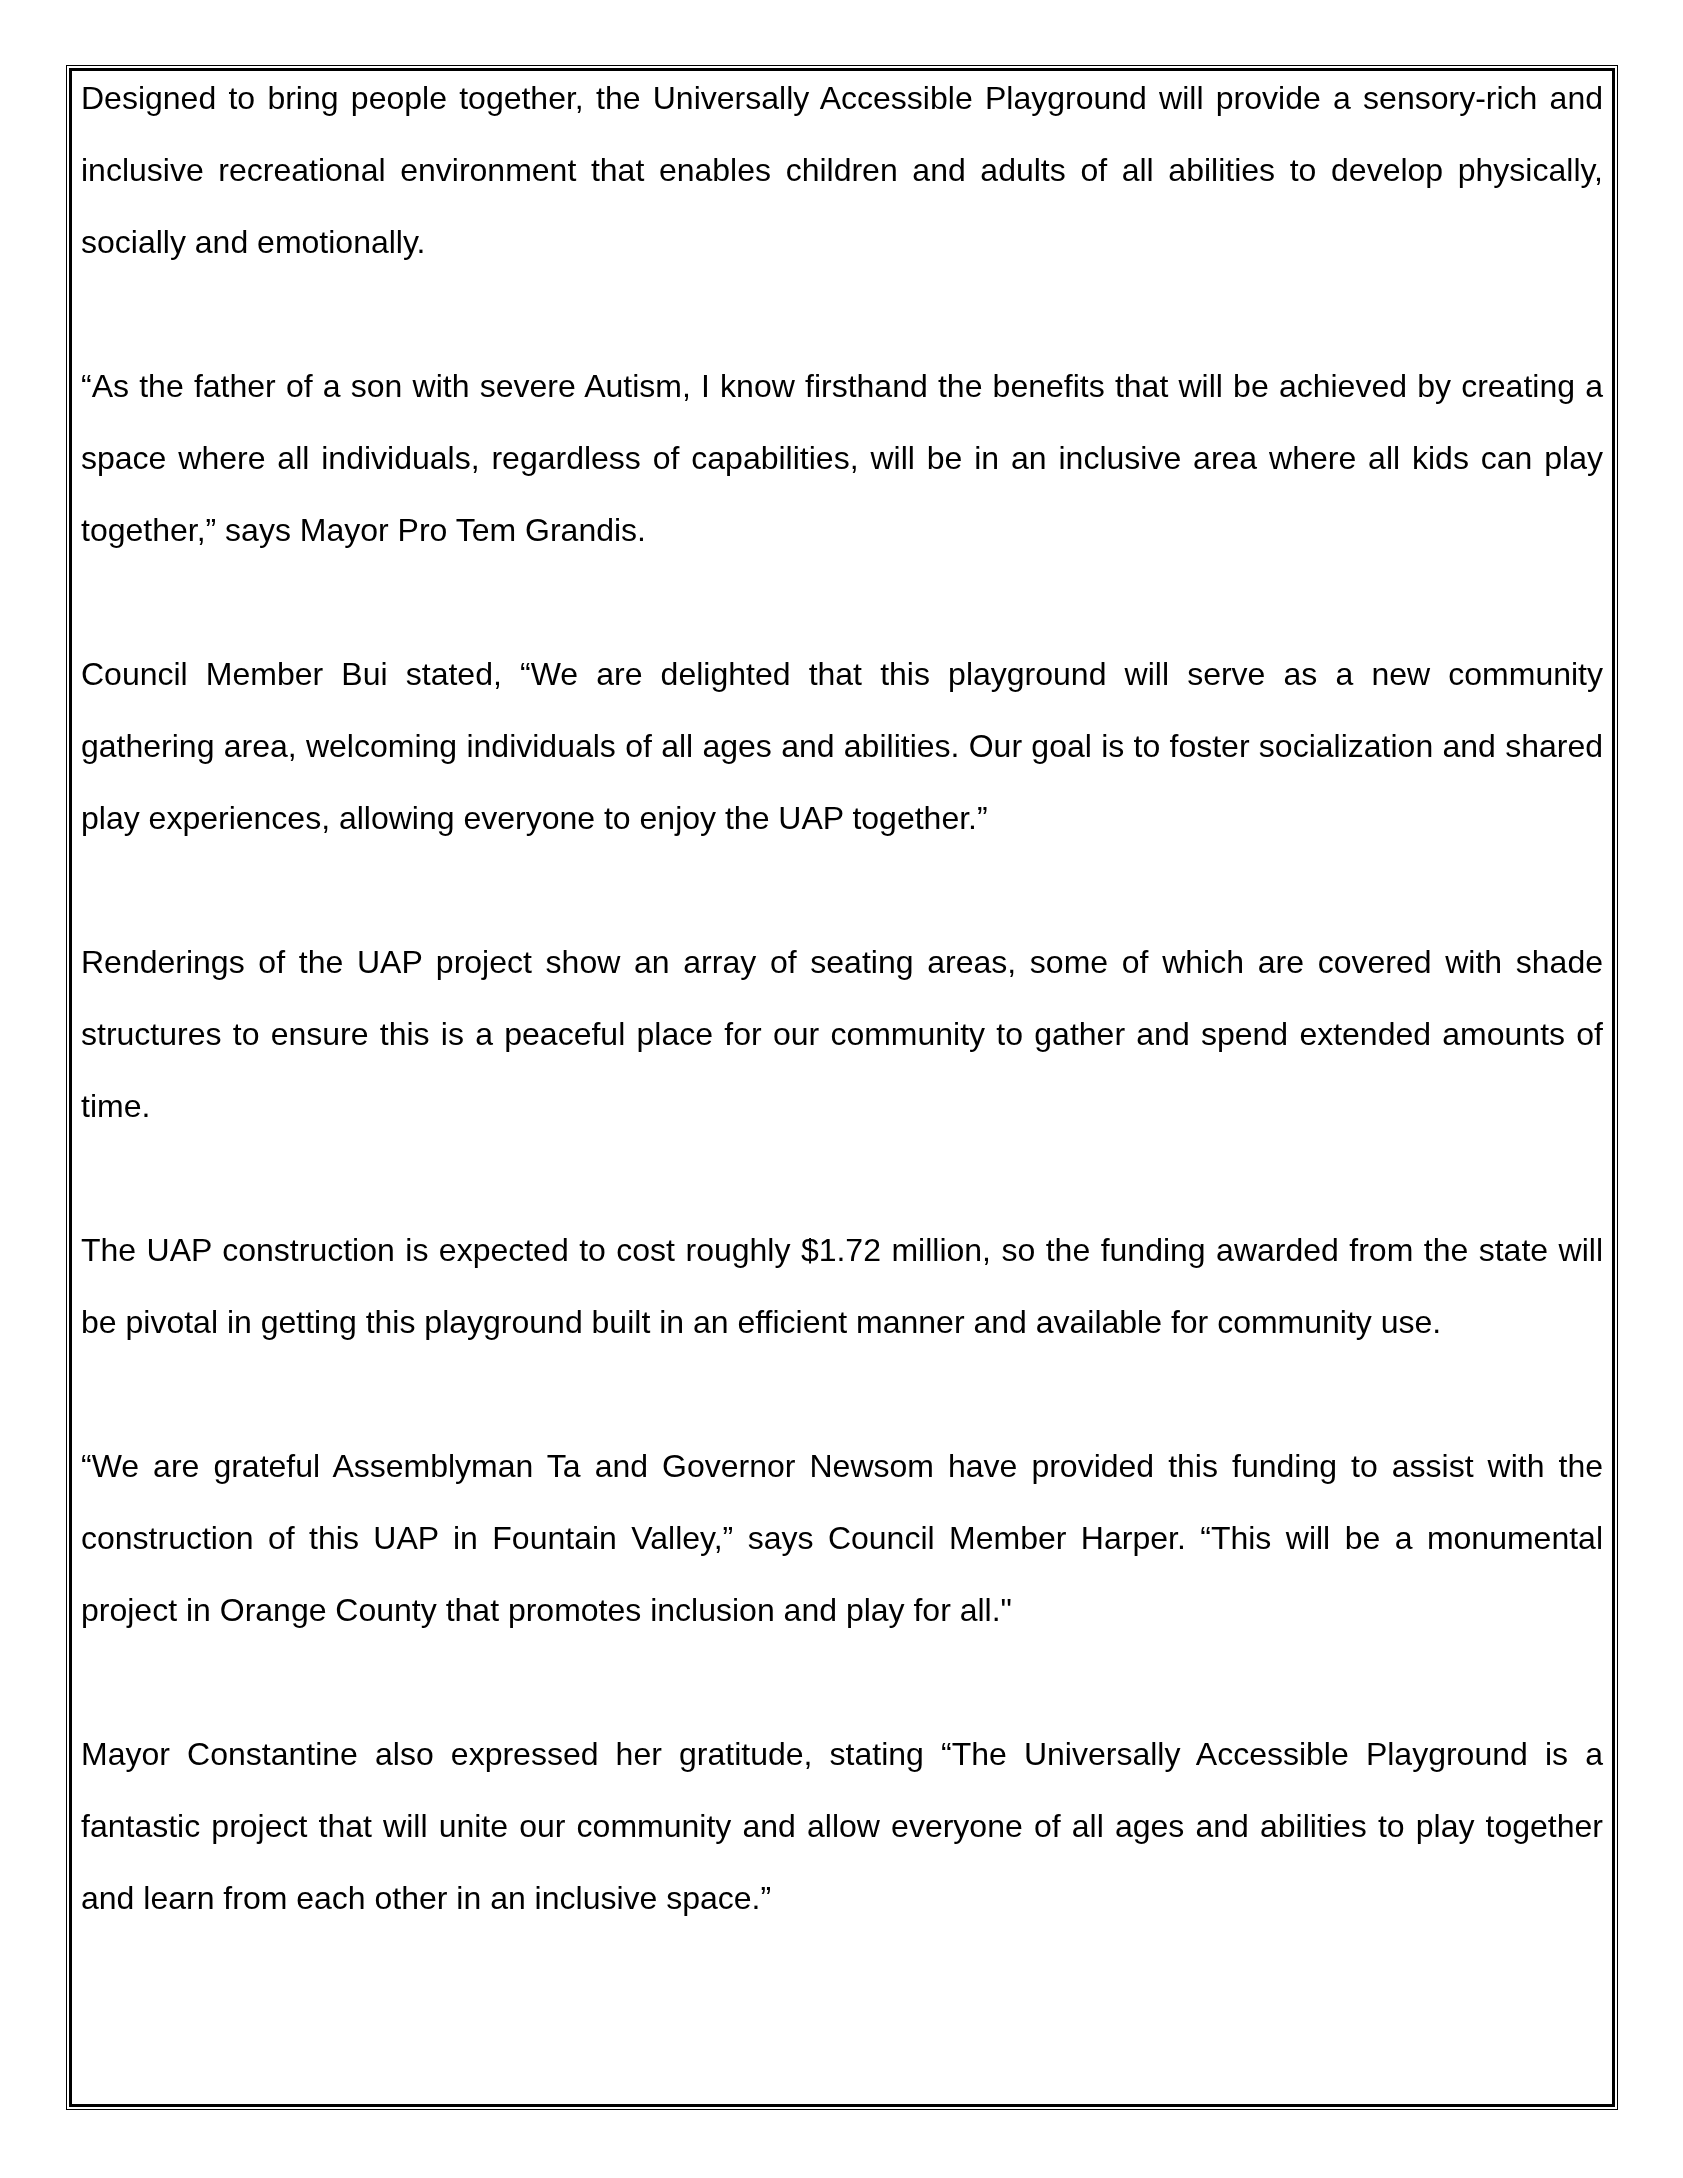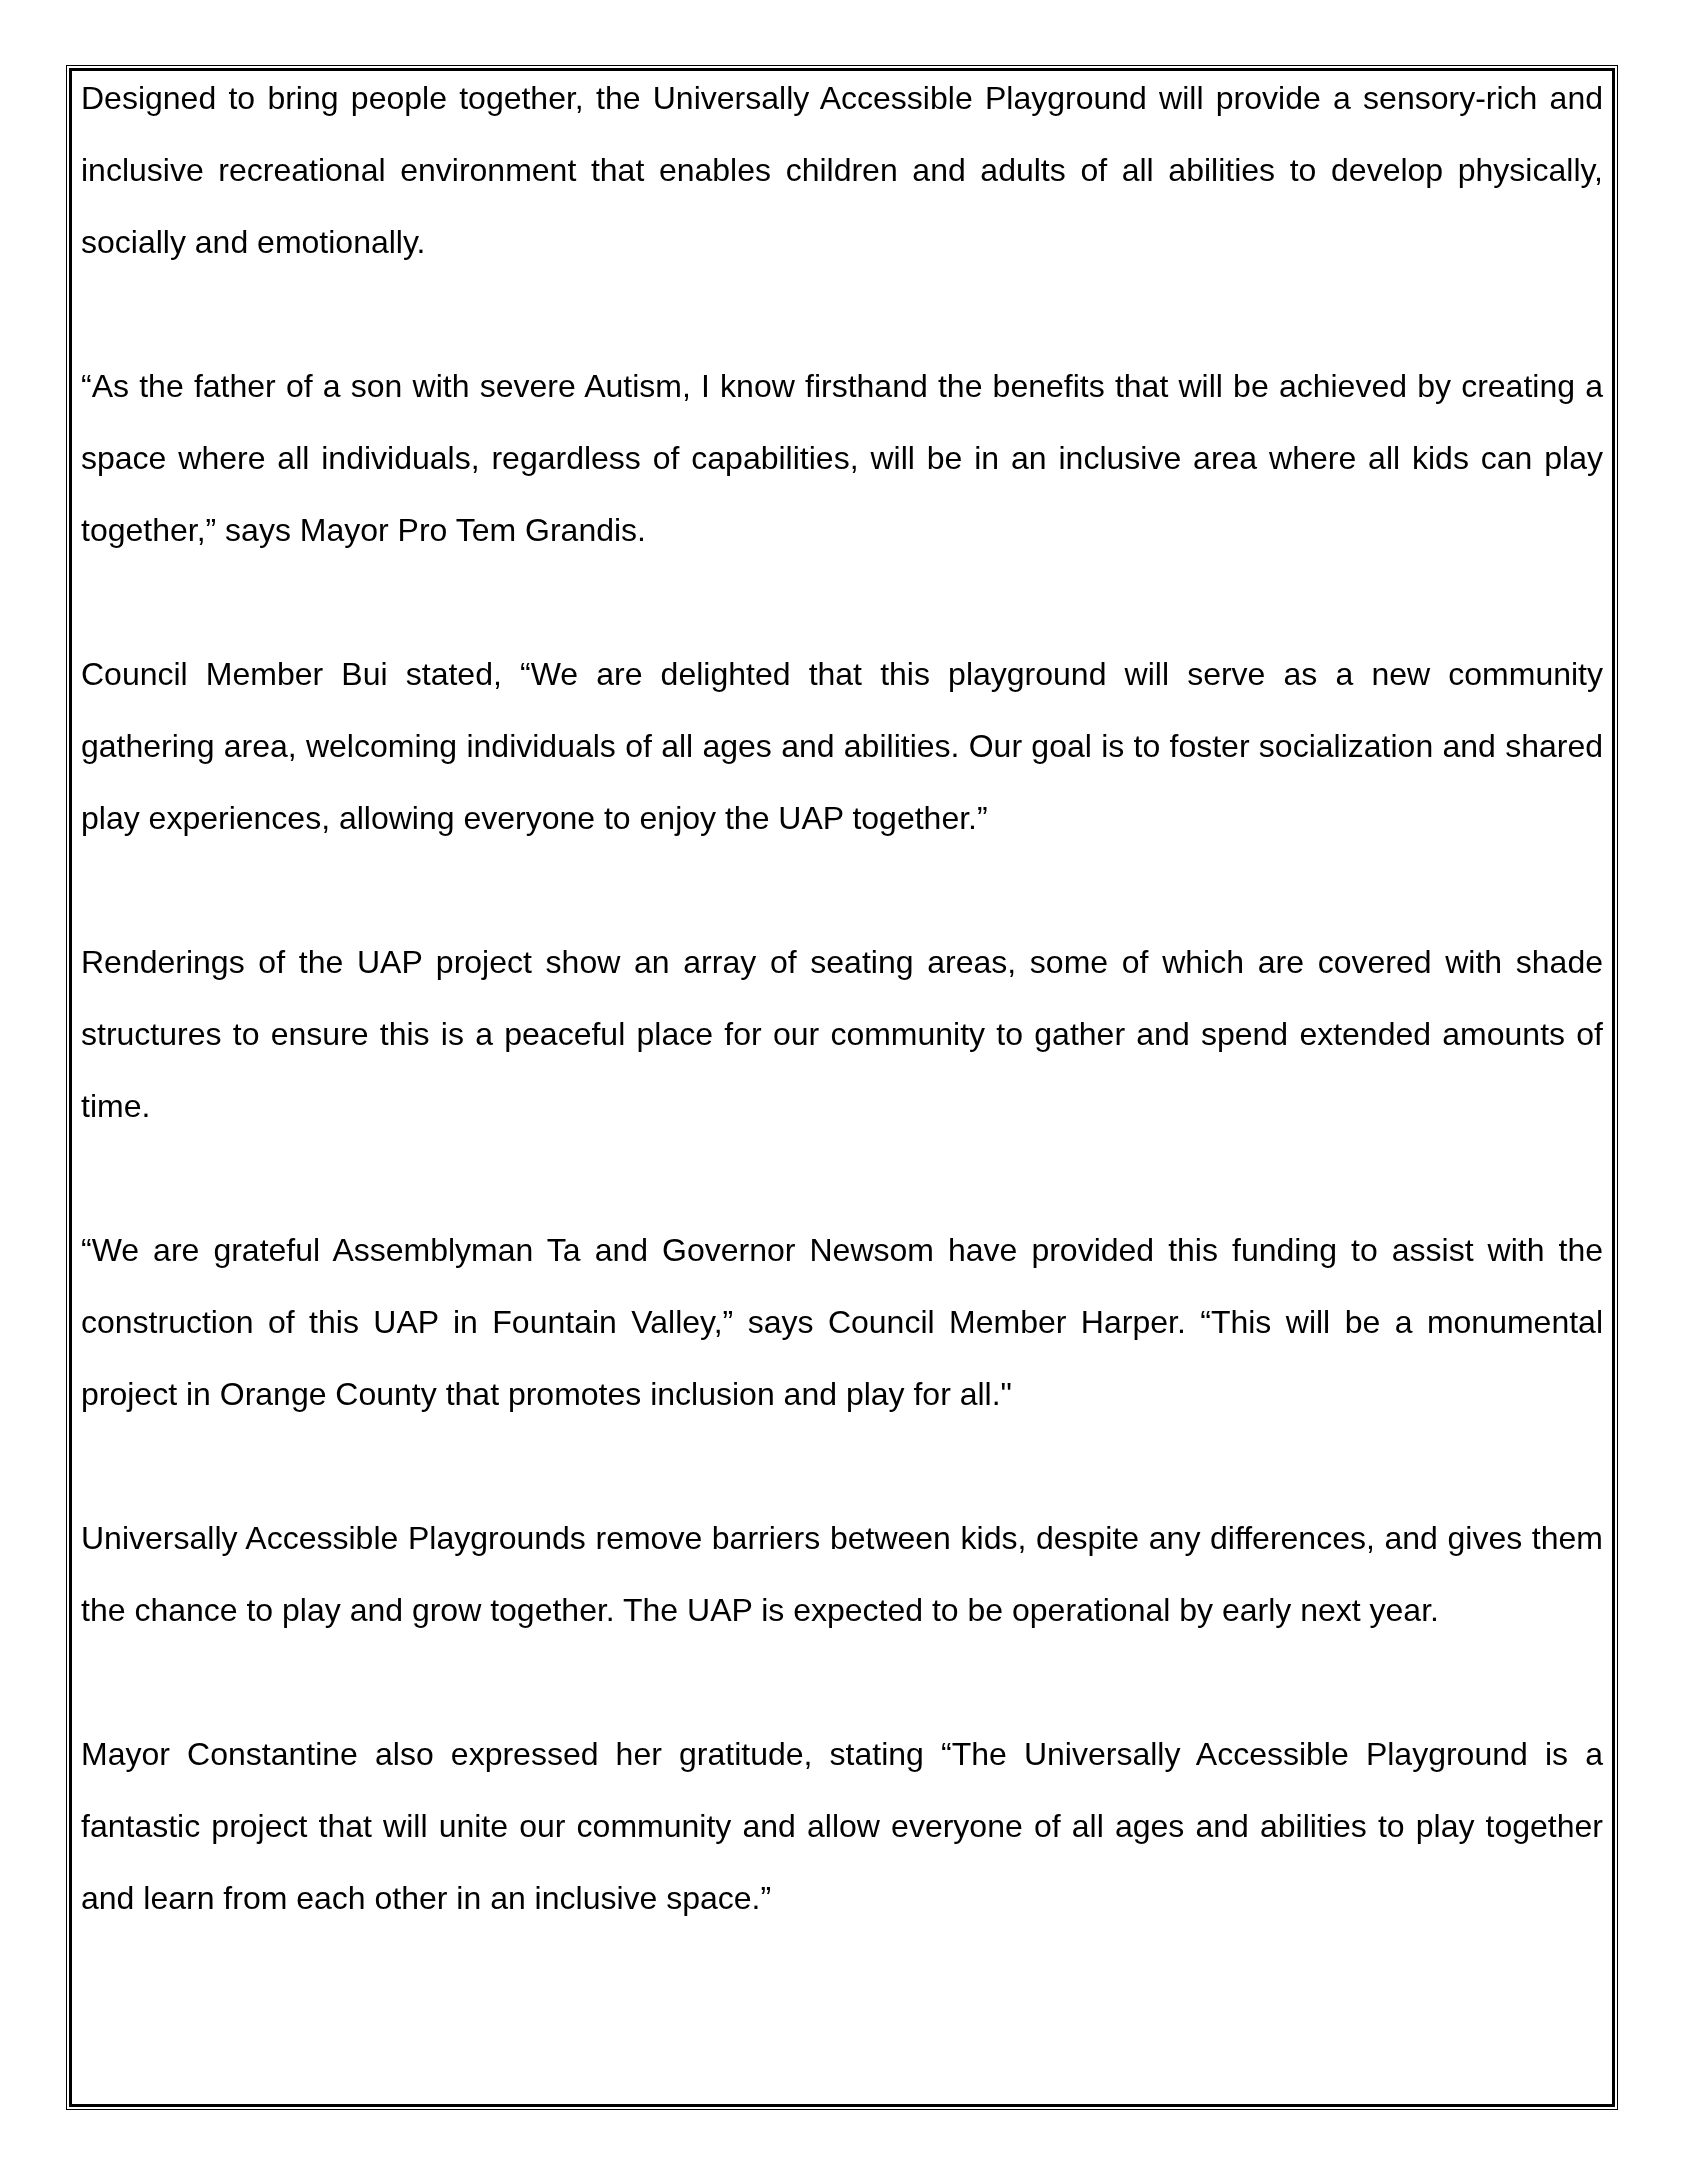--- a/index.html
+++ b/index.html
@@ -52,20 +52,20 @@
 <body>
 
 <div class="page">
   <div class="frame-outer">
     <div class="frame-inner">
       <div class="content">
         <p>Designed to bring people together, the Universally Accessible Playground will provide a sensory-rich and inclusive recreational environment that enables children and adults of all abilities to develop physically, socially and emotionally.</p>
         <p>“As the father of a son with severe Autism, I know firsthand the benefits that will be achieved by creating a space where all individuals, regardless of capabilities, will be in an inclusive area where all kids can play together,” says Mayor Pro Tem Grandis.</p>
         <p>Council Member Bui stated, “We are delighted that this playground will serve as a new community gathering area, welcoming individuals of all ages and abilities. Our goal is to foster socialization and shared play experiences, allowing everyone to enjoy the UAP together.”</p>
         <p>Renderings of the UAP project show an array of seating areas, some of which are covered with shade structures to ensure this is a peaceful place for our community to gather and spend extended amounts of time.</p>
+        <p>The UAP construction is expected to cost roughly $1.72 million, so the funding awarded from the state will be pivotal in getting this playground built in an efficient manner and available for community use.</p>
         <p>“We are grateful Assemblyman Ta and Governor Newsom have provided this funding to assist with the construction of this UAP in Fountain Valley,” says Council Member Harper. “This will be a monumental project in Orange County that promotes inclusion and play for all."</p>
-        <p>Universally Accessible Playgrounds remove barriers between kids, despite any differences, and gives them the chance to play and grow together. The UAP is expected to be operational by early next year.</p>
         <p>Mayor Constantine also expressed her gratitude, stating “The Universally Accessible Playground is a fantastic project that will unite our community and allow everyone of all ages and abilities to play together and learn from each other in an inclusive space.”</p>
       </div>
     </div>
   </div>
 </div>
 
 
 </body></html>

